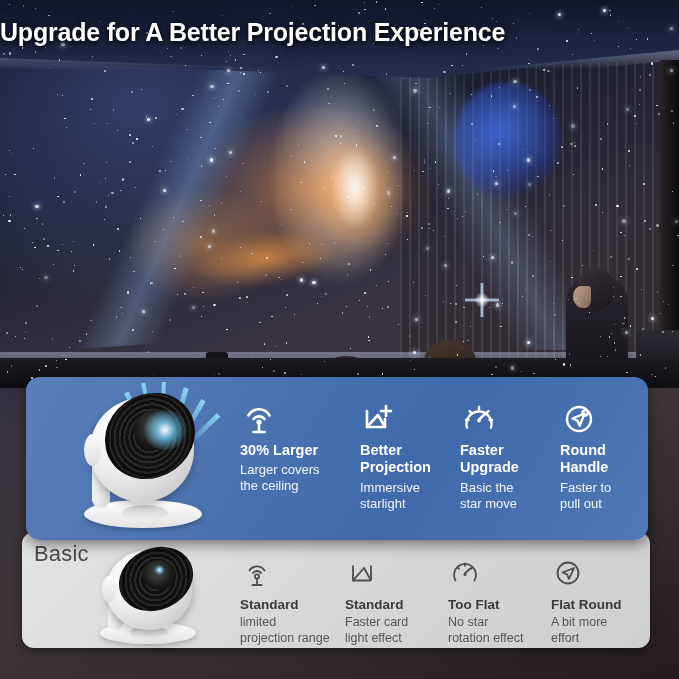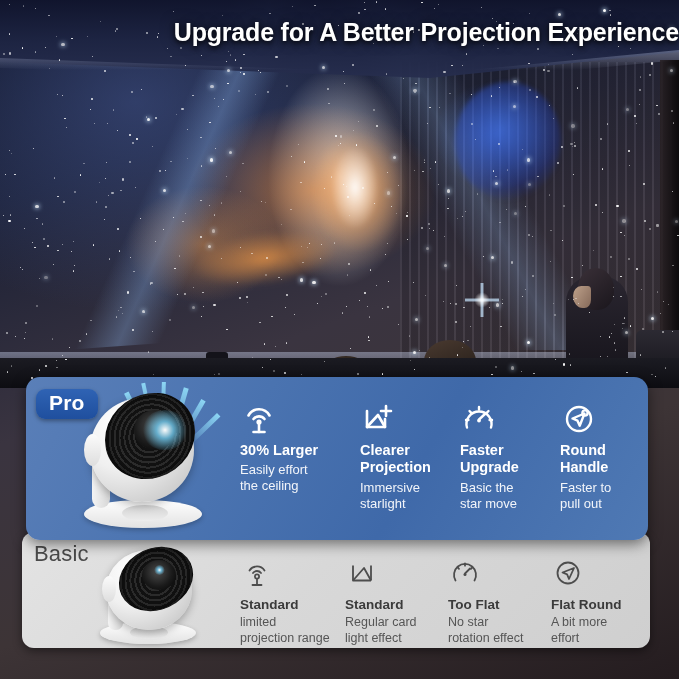--- a/index.html
+++ b/index.html
@@ -95,21 +95,21 @@
   .head3{position:absolute;left:324px;top:356px;width:44px;height:28px;border-radius:50% 50% 8% 8%;background:linear-gradient(160deg,#3a2e26,#181310);}
   .lamp{position:absolute;left:206px;top:352px;width:22px;height:16px;background:#14131a;border-radius:3px;}
   .chair{position:absolute;left:636px;top:330px;width:43px;height:52px;background:linear-gradient(180deg,#2c2a33,#141318);border-radius:6px 0 0 0;}
   .wallR{position:absolute;left:660px;top:60px;width:19px;height:320px;background:linear-gradient(90deg,rgba(40,32,34,.8),rgba(12,10,12,1));}
 
   .stars{position:absolute;inset:0;}
   .st{position:absolute;background:#fff;border-radius:50%;}
 
   
   .title{
-    position:absolute;left:0;top:18px;width:679px;text-align:right;
+    position:absolute;left:0;top:18px;width:679px;text-align:left;
     font-size:25px;font-weight:bold;color:#ffffff;letter-spacing:-.2px;
     text-shadow:0 2px 5px rgba(0,0,0,.85),0 0 14px rgba(0,0,0,.6);
     font-family:"Liberation Sans",sans-serif;
   }
 
   
   .basic-panel{
     position:absolute;left:22px;top:532px;width:628px;height:116px;
     background:linear-gradient(135deg,#e3e3e3 0%,#d8d8d8 45%,#cfcfcf 100%);
     border-radius:12px;
@@ -805,21 +805,21 @@
       <svg width="34" height="34" viewBox="0 0 34 34">
         <g fill="none" stroke="#4d4d4d" stroke-width="1.8" stroke-linejoin="round">
           <path d="M8 9.5v15h18"></path>
           <path d="M8 24.5L19 12l7 12.5"></path>
           <path d="M26 9.5v15"></path>
         </g>
       </svg>
     </span>
     <span class="ttl">Standard</span>
     <span class="sub">
-      <span>Regular card</span><br>
+      <span>Faster card</span><br>
       <span>light effect</span>
     </span>
   </div>
 
   <div class="feat basic-feat" style="left:448px;top:556px;width:108px;">
     <span class="ic">
       <svg width="34" height="34" viewBox="0 0 34 34">
         <g fill="none" stroke="#4d4d4d" stroke-width="1.8" stroke-linecap="round">
           <path d="M7.5 24.5a11 11 0 1 1 19 0"></path>
           <path d="M17 17.5l5-5"></path>
@@ -845,21 +845,20 @@
       </svg>
     </span>
     <span class="ttl">Flat Round</span>
     <span class="sub">
       <span>A bit more</span><br>
       <span>effort</span>
     </span>
   </div>
 
   <div class="pro-panel"></div>
-  <div class="pro-badge">Pro</div>
 
   <div class="dev" style="left:78px;top:392px;width:146px;height:146px;">
     <div class="ray" style="left:66px;top:-4px;width:5px;height:46px;transform:rotate(-26deg);"></div>
     <div class="ray" style="left:74px;top:-10px;width:4px;height:52px;transform:rotate(-12deg);"></div>
     <div class="ray" style="left:82px;top:-10px;width:4px;height:54px;transform:rotate(2deg);"></div>
     <div class="ray" style="left:92px;top:-6px;width:5px;height:50px;transform:rotate(16deg);"></div>
     <div class="ray" style="left:100px;top:2px;width:5px;height:46px;transform:rotate(30deg);"></div>
     <div class="ray" style="left:108px;top:10px;width:5px;height:42px;transform:rotate(46deg);"></div>
     <div class="foot" style="left:6px;top:108px;width:118px;height:28px;"></div>
     <div class="hole" style="left:44px;top:113px;width:46px;height:16px;"></div>
@@ -878,37 +877,37 @@
           <path d="M8.5 15.5a12 12 0 0 1 21 0"></path>
           <path d="M13.5 19a7 7 0 0 1 11 0"></path>
           <circle cx="19" cy="22" r="2.6" fill="#ffffff" stroke="none"></circle>
           <path d="M19 24.5V32"></path>
             <path d="M13.5 32h11"></path>
         </g>
       </svg>
     </span>
     <span class="ttl">30% Larger</span>
     <span class="sub" style="top:62px;">
-      <span>Easily effort</span><br>
+      <span>Larger covers</span><br>
       <span>the ceiling</span>
     </span>
   </div>
 
   <div class="feat pro-feat" style="left:360px;top:400px;width:100px;">
     <span class="ic">
       <svg width="38" height="38" viewBox="0 0 38 38">
         <g fill="none" stroke="#ffffff" stroke-width="2.6" stroke-linejoin="round" stroke-linecap="round">
           <path d="M7 11v16h18V19"></path>
           <path d="M7 27L18 15l7 12"></path>
           <path d="M26 6v10M21 11h10"></path>
         </g>
       </svg>
     </span>
     <span class="ttl">
-      <span>Clearer</span><br>
+      <span>Better</span><br>
       <span>Projection</span>
     </span>
     <span class="sub" style="top:80px;">
       <span>Immersive</span><br>
       <span>starlight</span>
     </span>
   </div>
 
   <div class="feat pro-feat" style="left:460px;top:400px;width:100px;">
     <span class="ic">

